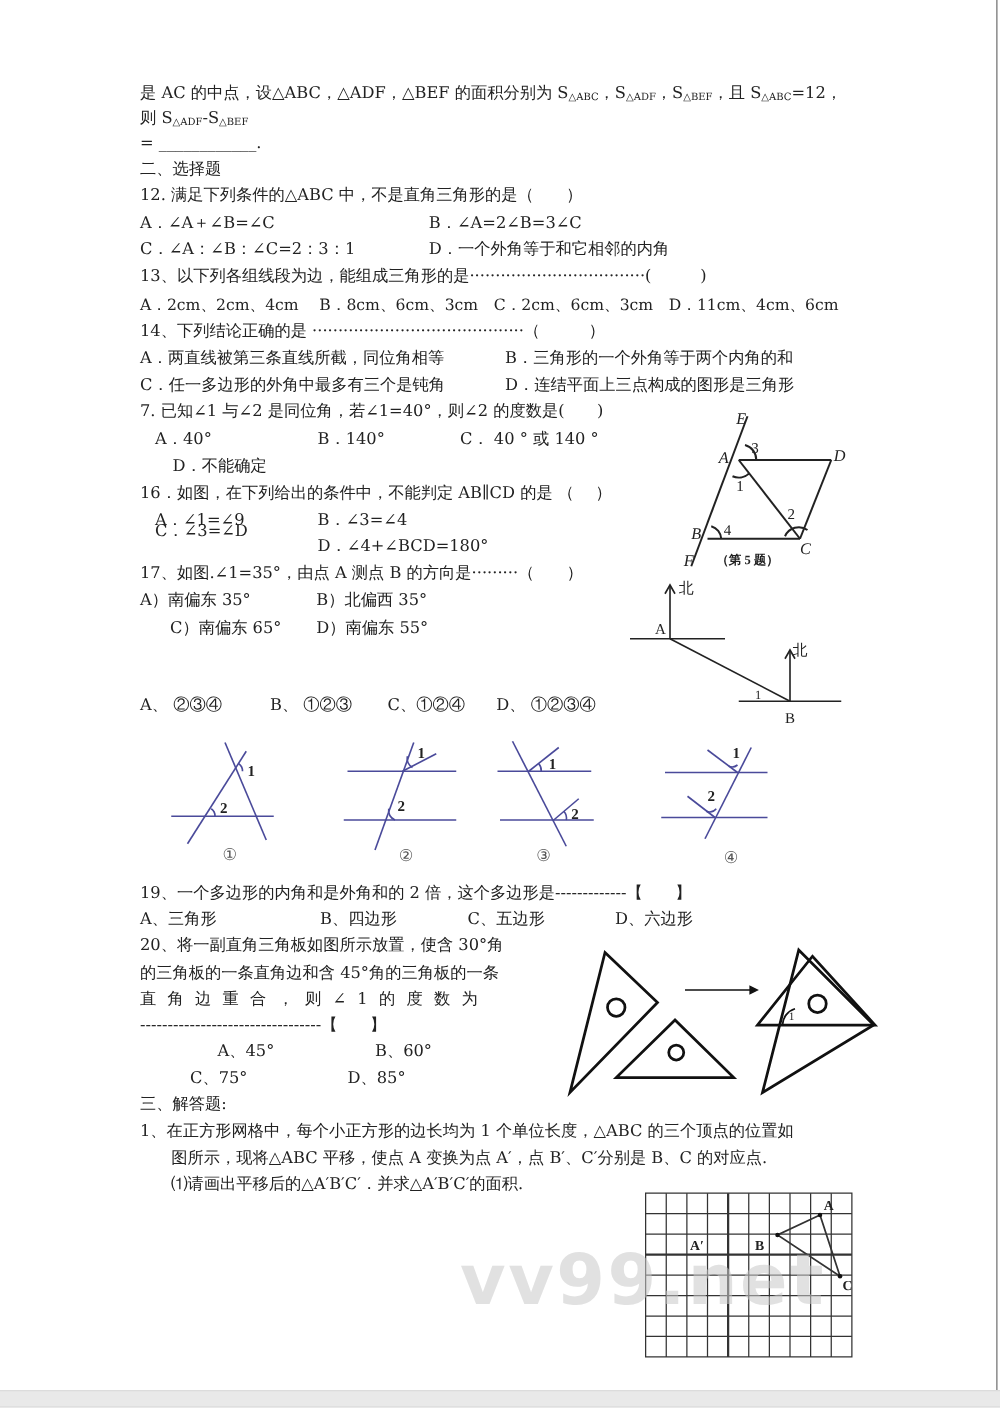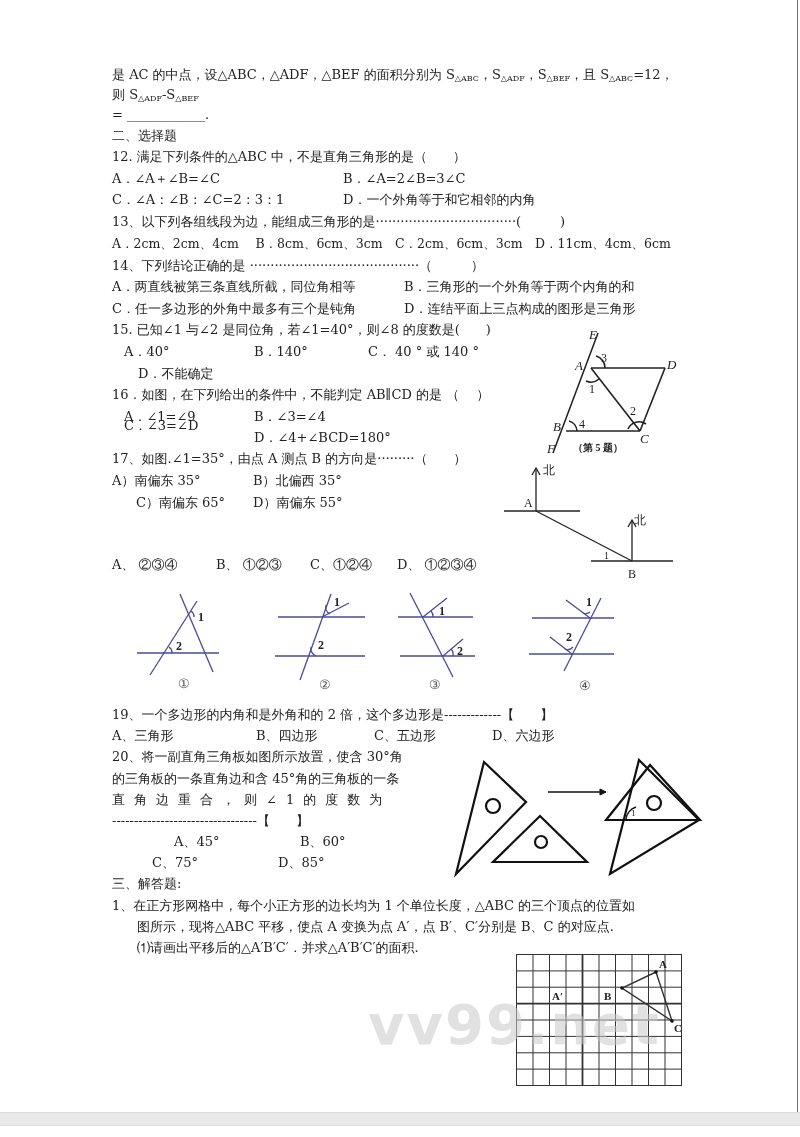--- a/index.html
+++ b/index.html
@@ -37,21 +37,21 @@
 
   <div class="line" style="top:213px;">13、以下列各组线段为边，能组成三角形的是··································(　　　)</div>
   <div class="line" style="top:235px;font-size:12.5px;">A．2cm、2cm、4cm　 B．8cm、6cm、3cm　C．2cm、6cm、3cm　D．11cm、4cm、6cm</div>
 
   <div class="line" style="top:257px;">14、下列结论正确的是 ·········································（　　　）</div>
   <div class="line" style="top:278px;">A．两直线被第三条直线所截，同位角相等</div>
   <div class="col line" style="top:278px;left:404px;">B．三角形的一个外角等于两个内角的和</div>
   <div class="line" style="top:300px;">C．任一多边形的外角中最多有三个是钝角</div>
   <div class="col line" style="top:300px;left:404px;">D．连结平面上三点构成的图形是三角形</div>
 
-  <div class="line" style="top:321px;">15. 已知∠1 与∠2 是同位角，若∠1=40°，则∠8 的度数是(　　)</div>
+  <div class="line" style="top:321px;">7. 已知∠1 与∠2 是同位角，若∠1=40°，则∠2 的度数是(　　)</div>
   <div class="line" style="top:343px;left:124px;">A．40°</div>
   <div class="col line" style="top:343px;left:254px;">B．140°</div>
   <div class="col line" style="top:343px;left:368px;">C． 40 ° 或 140 °</div>
   <div class="line" style="top:365px;left:138px;">D．不能确定</div>
 
   <div class="line" style="top:386px;">16．如图，在下列给出的条件中，不能判定 AB∥CD 的是 （　 ）</div>
   <div class="line" style="top:408px;left:124px;">A．∠1=∠9</div>
   <div class="col line" style="top:408px;left:254px;">B．∠3=∠4</div>
   <div class="line" style="top:417px;left:124px;">C．∠3=∠D</div>
   <div class="col line" style="top:429px;left:254px;">D．∠4+∠BCD=180°</div>

